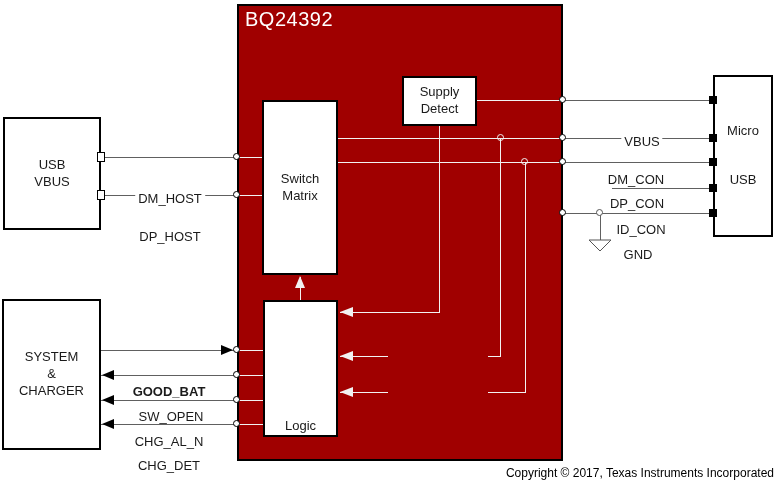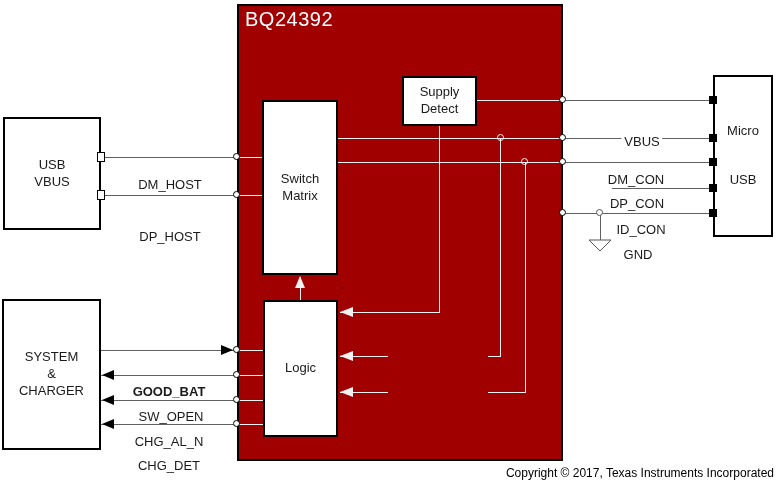--- a/index.html
+++ b/index.html
@@ -24,21 +24,21 @@
   
   .box{
     border:2px solid #000;box-sizing:border-box;background:#fff;
     display:flex;flex-direction:column;align-items:center;justify-content:center;
     text-align:center;font-size:13px;line-height:1.3;
   }
   .b-usb-host{left:3px;top:117px;width:98px;height:113px;}
   .b-sys-chg{left:2px;top:299px;width:99px;height:151px;}
   .b-micro-usb{left:713px;top:75px;width:60px;height:162px;gap:32px;}
   .b-switch{left:262px;top:100px;width:76px;height:175px;}
-  .b-logic{left:263px;top:300px;width:75px;height:137px;}
+  .b-logic{left:263px;top:300px;width:75px;height:137px;justify-content:flex-end;}
   .b-supply{left:402px;top:76px;width:75px;height:50px;}
   .b-comp{left:388px;top:343px;width:100px;height:64px;}
   
   .w{position:absolute;background:var(--wire-out);}
   .wi{position:absolute;background:var(--wire-in);}
   .h{height:1px;}
   .v{width:1px;}
   
   .term-c{position:absolute;width:5px;height:5px;border:1px solid #000;border-radius:50%;background:#fff;}
   .term-j{position:absolute;width:5px;height:5px;border:1px solid var(--wire-in);border-radius:50%;background:transparent;}
@@ -156,21 +156,21 @@
 
   <div class="arr arr-r-blk" style="left:221px;top:345px;"></div>
   <div class="arr arr-l-blk" style="left:102px;top:370px;"></div>
   <div class="arr arr-l-blk" style="left:102px;top:395px;"></div>
   <div class="arr arr-l-blk" style="left:102px;top:419px;"></div>
   <div class="arr arr-l-wht" style="left:340px;top:307px;"></div>
   <div class="arr arr-l-wht" style="left:340px;top:351px;"></div>
   <div class="arr arr-l-wht" style="left:340px;top:387px;"></div>
   <div class="arr arr-u-wht" style="left:295px;top:276px;"></div>
 
-  <div class="sig" style="left:170px;top:144px;text-align:right;">DM_HOST</div>
+  <div class="sig" style="left:170px;top:158px;text-align:right;">DM_HOST</div>
   <div class="sig" style="left:170px;top:196px;">DP_HOST</div>
   <div class="sig" style="left:169px;top:351px;font-weight:bold;">GOOD_BAT</div>
   <div class="sig" style="left:171px;top:376px;">SW_OPEN</div>
   <div class="sig" style="left:169px;top:401px;">CHG_AL_N</div>
   <div class="sig" style="left:169px;top:425px;">CHG_DET</div>
   <div class="sig" style="left:642px;top:101px;">VBUS</div>
   <div class="sig" style="left:636px;top:139px;">DM_CON</div>
   <div class="sig" style="left:637px;top:163px;">DP_CON</div>
   <div class="sig" style="left:641px;top:189px;">ID_CON</div>
   <div class="sig" style="left:638px;top:214px;">GND</div>

